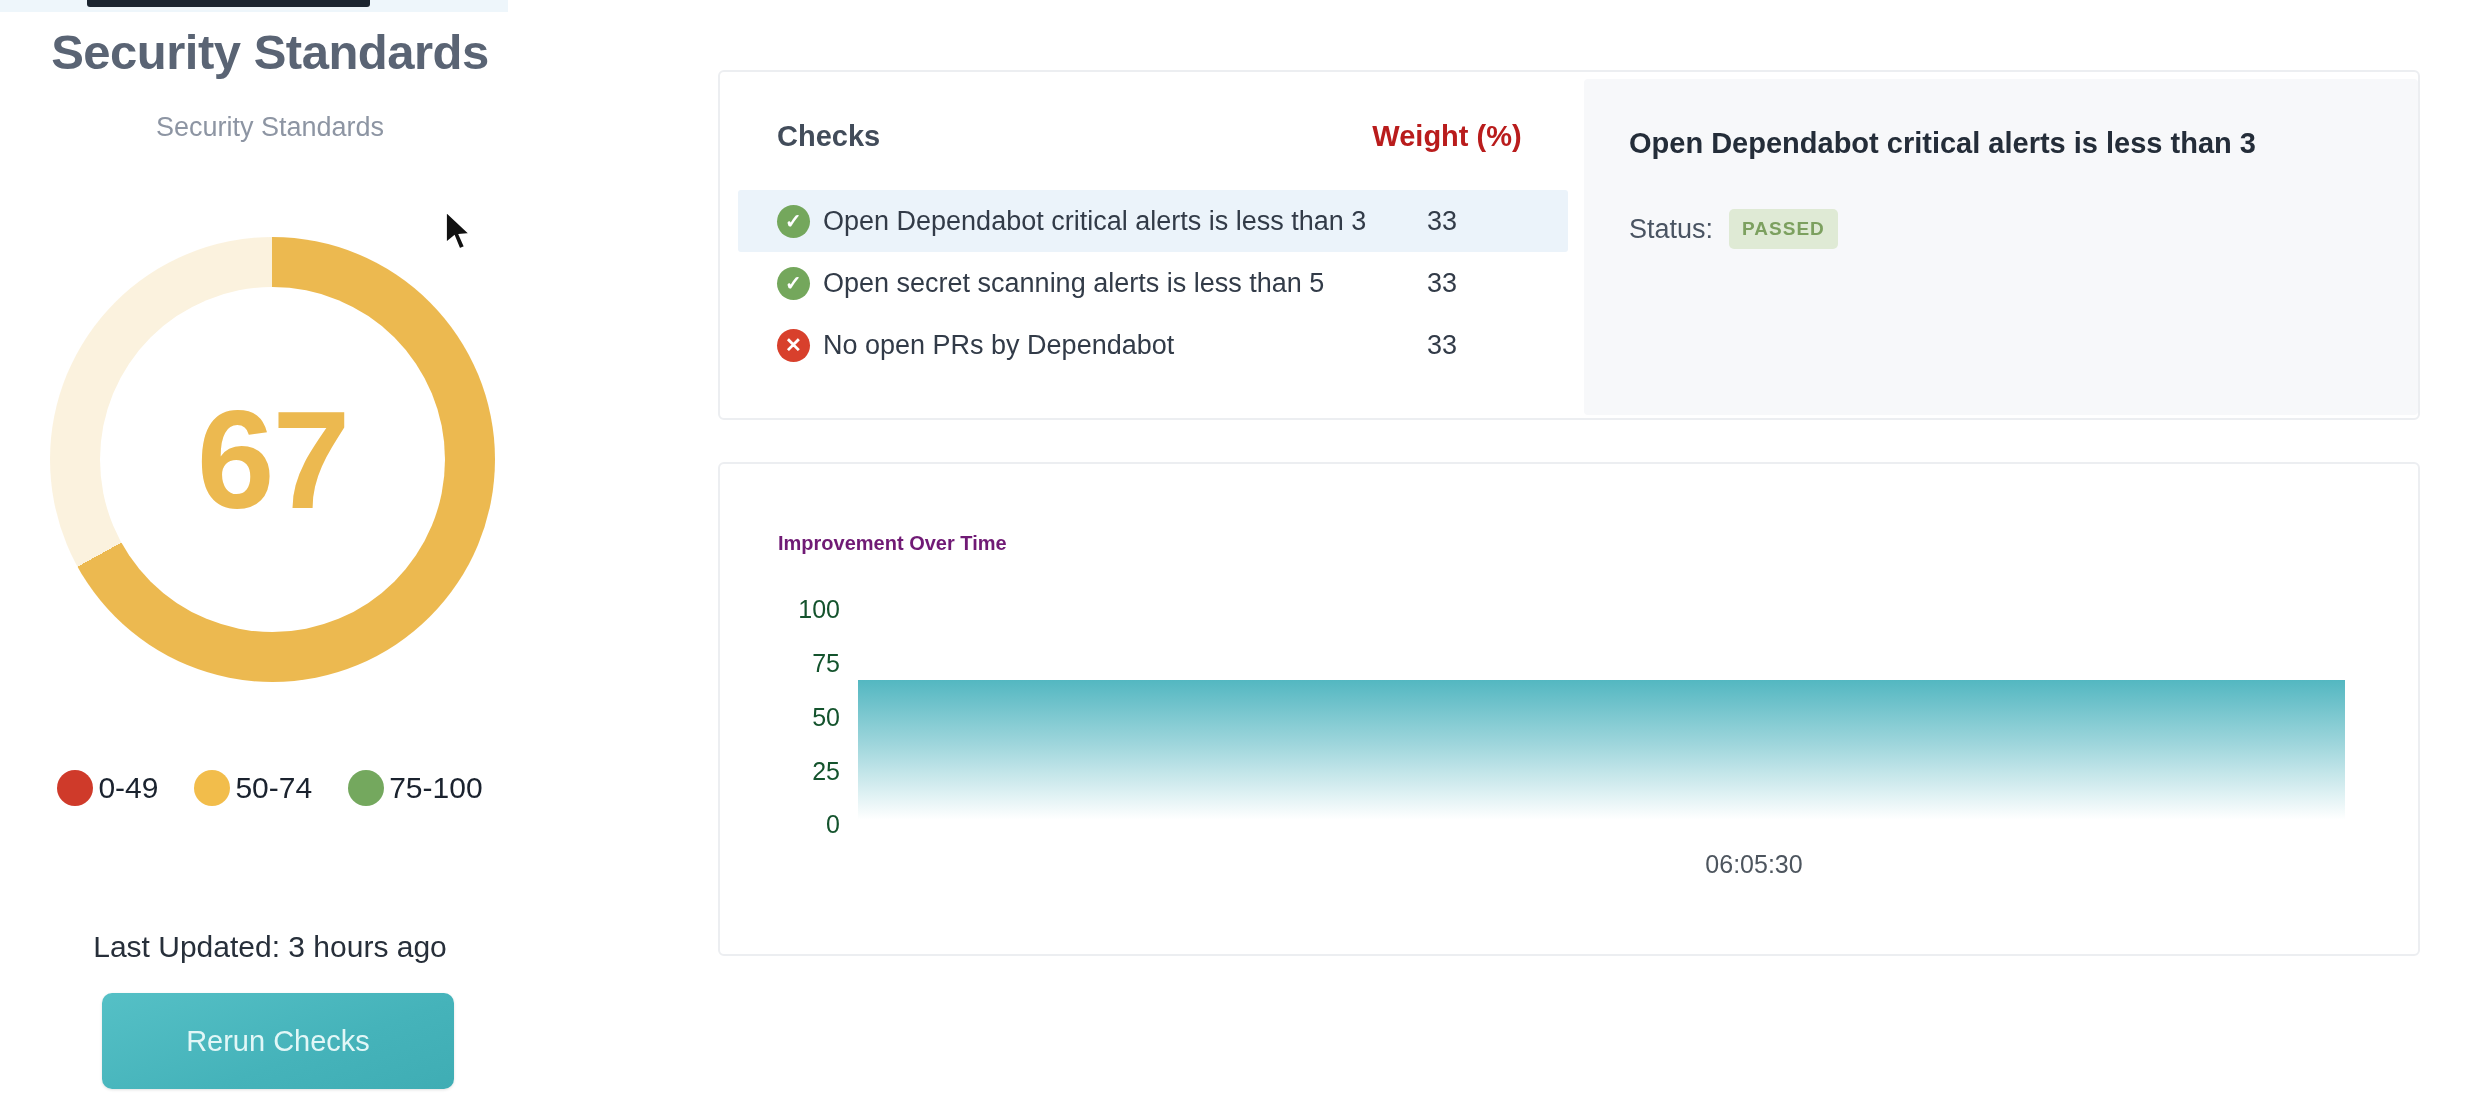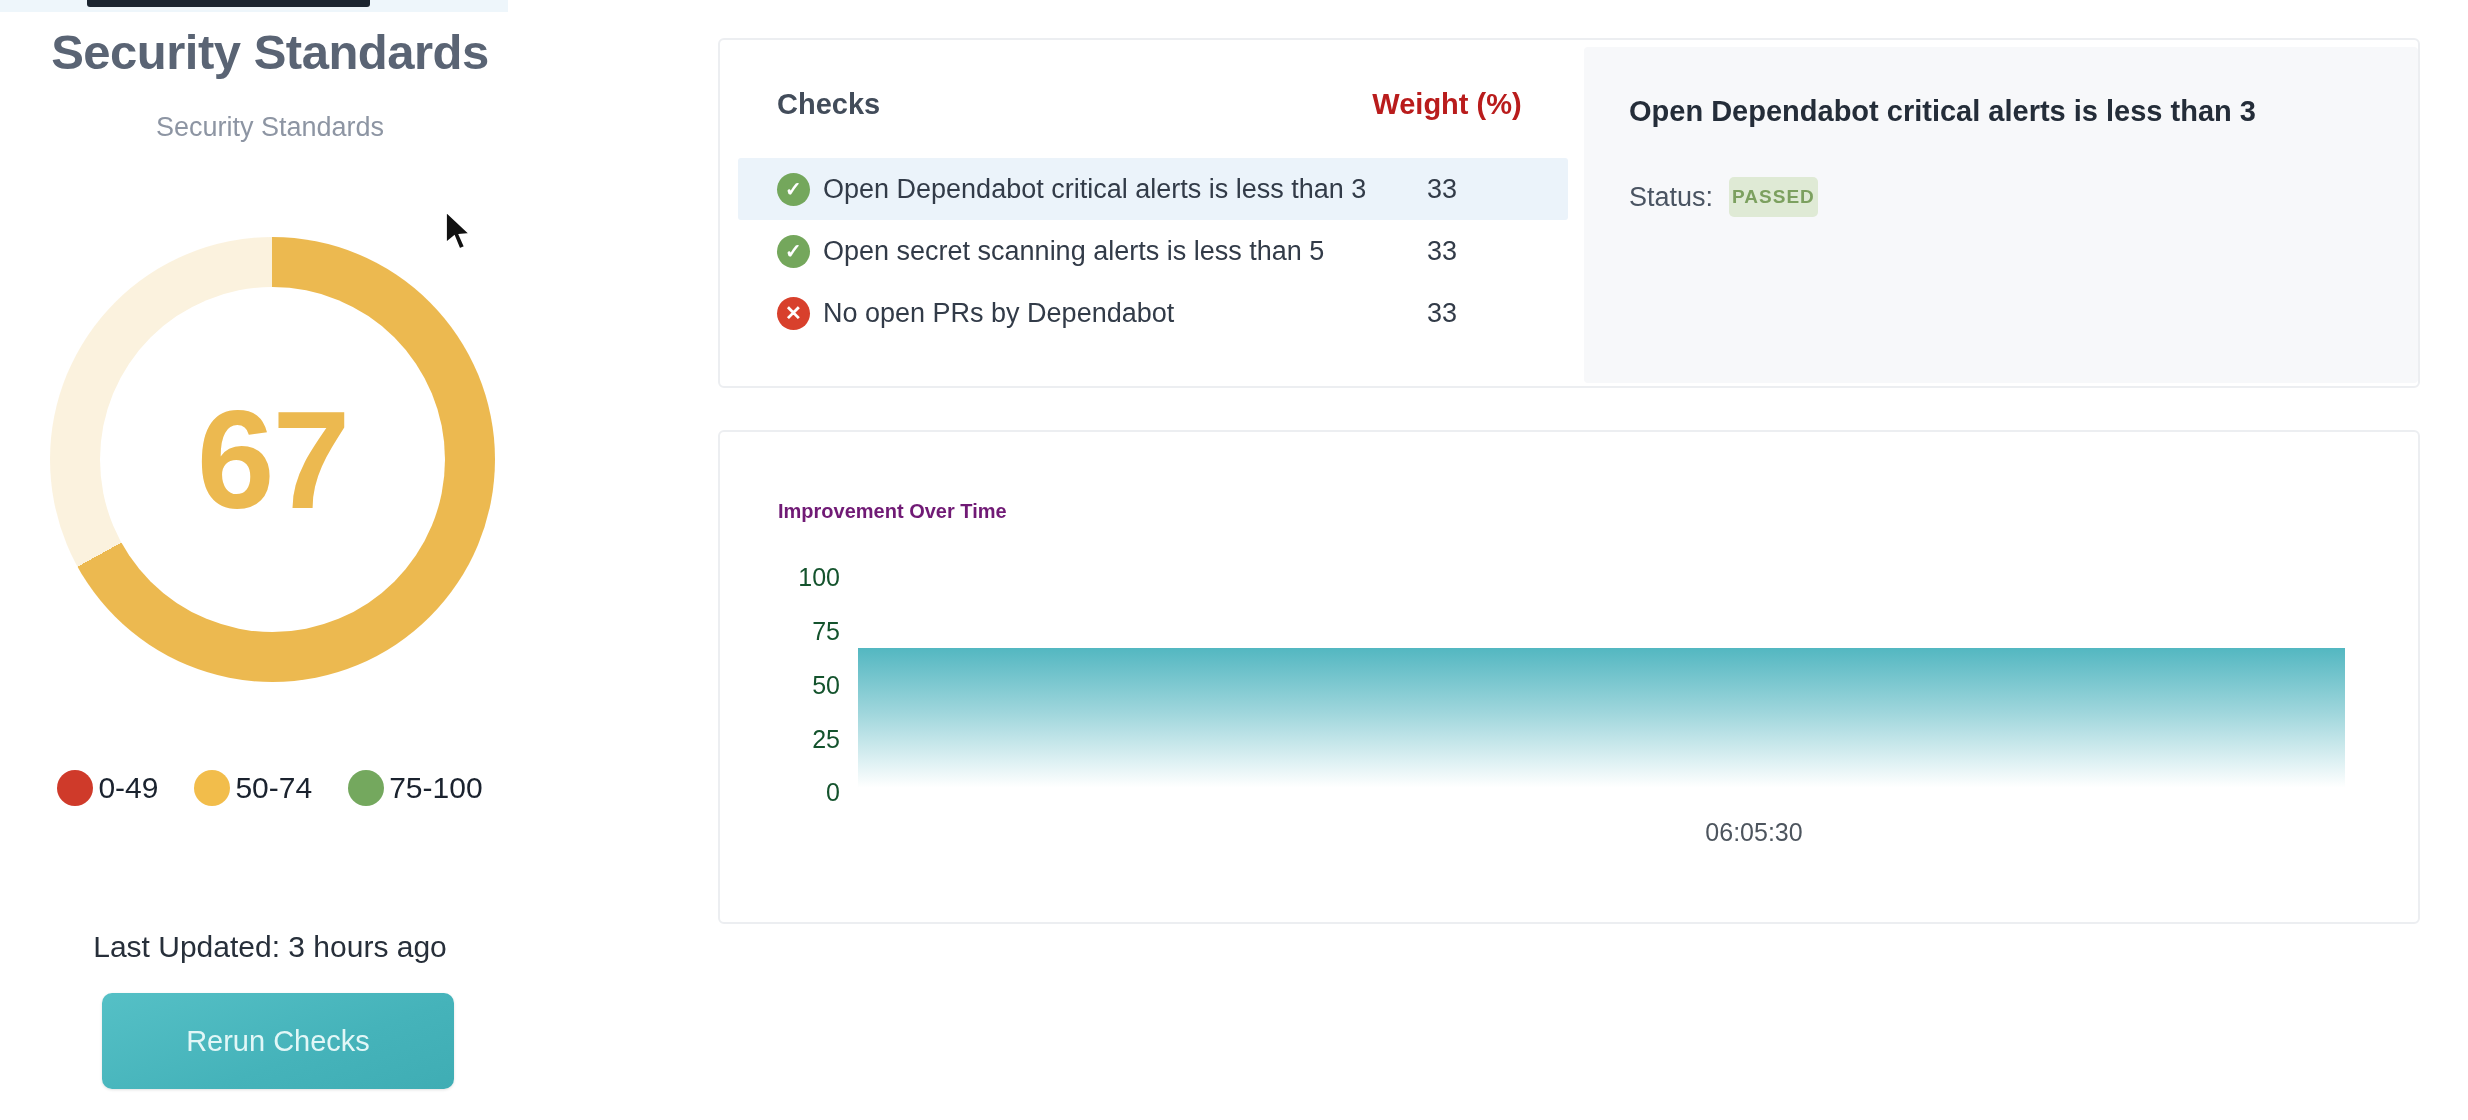--- a/index.html
+++ b/index.html
@@ -33,21 +33,21 @@
 
   .last-updated { position:absolute; top:930px; left:0; width:100%; text-align:center;
                   font-size:30px; color:#272f3a; }
   .rerun-btn { position:absolute; left:62px; top:993px; width:352px; height:96px;
                border:none; border-radius:10px; cursor:pointer;
                background:linear-gradient(160deg,#55c0c6 0%,#45b3ba 60%,#3fadb4 100%);
                color:#e2f7f7; font-size:29px; font-weight:500; font-family:"Liberation Sans",sans-serif;
                box-shadow:0 1px 3px rgba(0,0,0,0.12); }
 
   
-  .card { position:absolute; background:#ffffff; border:2px solid #eceef1; border-radius:6px; }
+  .card { position:absolute; background:#ffffff; border:2px solid #eceef1; border-radius:6px;margin-top:32px; }
   .checks-card { left:718px; top:38px; width:1702px; height:350px; }
   .chart-card  { left:718px; top:430px; width:1702px; height:494px; }
 
   .checks-header { position:absolute; left:57px; top:48px; font-size:29px; font-weight:600; color:#424c5a; }
   .weight-header { position:absolute; left:602px; top:48px; width:250px; text-align:center;
                    font-size:29px; font-weight:600; color:#b91c1c; }
 
   .rows { position:absolute; left:18px; top:118px; width:830px; }
   .check-row { position:relative; height:62px; display:flex; align-items:center; border-radius:3px; }
   .check-row.selected { background:#ebf3fa; }
@@ -59,21 +59,21 @@
   .row-label { margin-left:13px; font-size:27px; color:#323b48; }
   .row-weight { position:absolute; left:579px; width:250px; text-align:center;
                 font-size:27px; color:#323b48; }
 
   .detail-panel { position:absolute; left:864px; top:7px; width:834px; height:336px;
                   background:#f7f8fa; border-radius:4px; }
   .detail-title { position:absolute; left:45px; top:48px; font-size:29px; font-weight:700; color:#242d39; }
   .status-row { position:absolute; left:45px; top:130px; display:flex; align-items:center; gap:16px; }
   .status-label { font-size:27px; color:#4a5462; }
   .status-badge { background:#dfead5; color:#7ca05f; font-size:19px; font-weight:600;
-                  letter-spacing:1px; padding:9px 3px; border-radius:5px; }
+                  letter-spacing:1px; padding:9px 13px; border-radius:5px; }
 
   .chart-title { position:absolute; left:58px; top:68px; font-size:20px; font-weight:600; color:#701a75; }
   .ytick { position:absolute; left:40px; width:80px; text-align:right; font-size:25px;
            color:#14532d; line-height:30px; }
   .area { position:absolute; left:138px; width:1487px;
           background:linear-gradient(to bottom, #53b7c1 0%, #9fd6dc 45%, rgba(255,255,255,0) 97%); }
   .xtick { position:absolute; left:954px; top:386px; width:160px; text-align:center;
            font-size:25px; color:#4d555e; }
 
   .cursor { position:absolute; left:443px; top:210px; width:30px; height:42px; }

